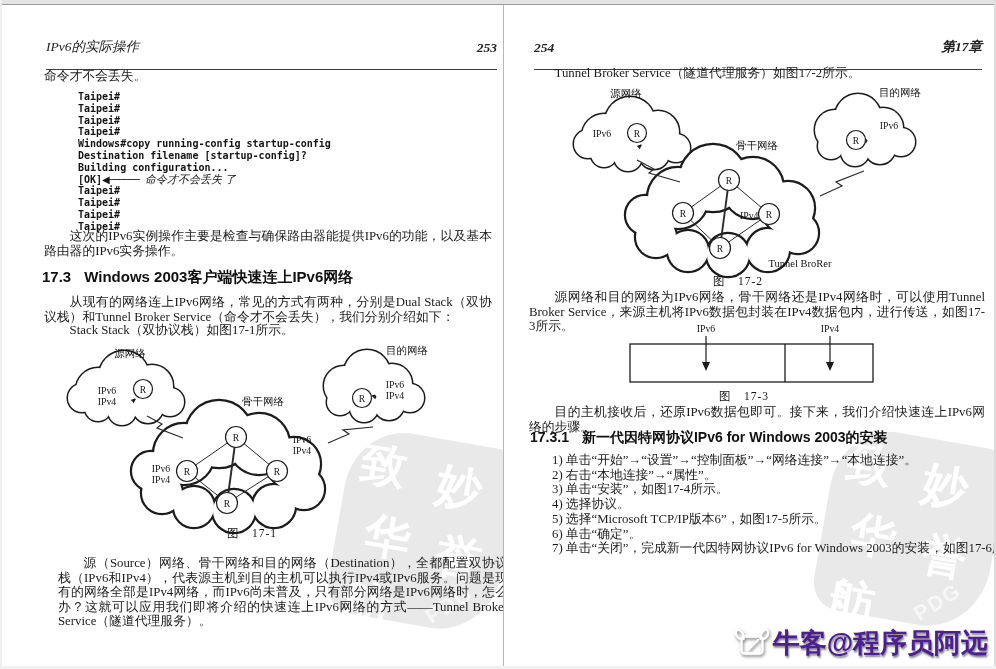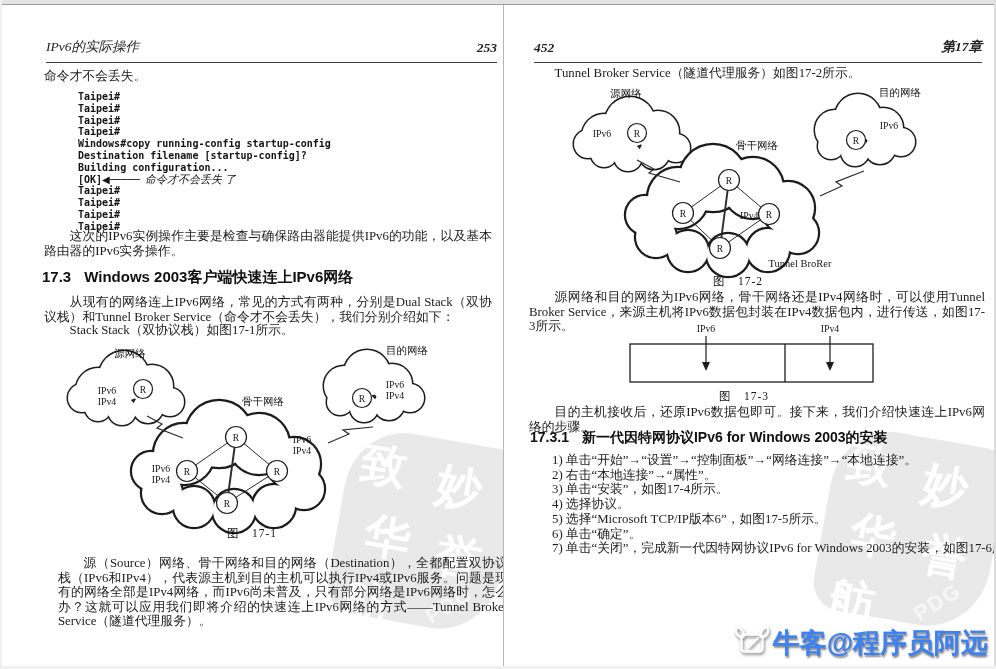--- a/index.html
+++ b/index.html
@@ -13,21 +13,21 @@
   .left-edge { position:absolute; top:0; left:0; bottom:0; width:2px; background:#efefef; z-index:6; }
   .right-edge { position:absolute; top:0; right:0; bottom:0; width:2px; background:#dcdcdc; z-index:6; }
   .bottom-edge { position:absolute; left:0; right:0; bottom:0; height:3px; background:#f1f1f1; z-index:6; }
   .divider { position:absolute; top:0; bottom:0; left:503px; width:1px; background:#b7b7b7; z-index:5; }
 
   .page { position:absolute; top:0; height:669px; overflow:hidden; background:transparent; }
   .page-left { left:0; width:503px; }
   .page-right { left:504px; width:492px; }
 
   .running-head { position:absolute; display:flex; justify-content:space-between; align-items:flex-end;
-    border-bottom:1.5px solid #3e3e3e; padding-bottom:6px;
+    border-bottom:1.5px solid #3e3e3e; padding-bottom:13px;
     font-style:italic; font-size:13.5px; color:#222; z-index:2; }
   .running-head .rh-title { font-style:italic; }
   .running-head .rh-num, .running-head .rh-chap { font-weight:bold; font-style:italic; }
 
   .bodytext { position:absolute; font-size:12.8px; line-height:14.5px; text-align:justify; z-index:2; }
   .nojust { text-align:left; }
   .indent { text-indent:2em; }
 
   .codeblock { position:absolute; left:78px; top:91px; z-index:2;
     font-family:"DejaVu Sans Mono", monospace; font-size:10px; font-weight:bold;
@@ -58,22 +58,22 @@
   .steps { position:absolute; left:48px; top:453px; z-index:2; font-size:12.8px; }
   .steps .step { line-height:14.7px; white-space:nowrap; }
 
   .stamp { position:absolute; z-index:1; background:#e9e9e9;
     border-radius:34% 14% 36% 16%; transform:rotate(10deg); }
   .stamp .glyph { position:absolute; color:rgba(255,255,255,0.96); font-weight:bold;
     font-size:46px; font-family:"Liberation Serif", serif; line-height:1; }
   .stamp .pdg { position:absolute; color:#f7f7f7; font-family:"Liberation Sans", sans-serif;
     font-weight:bold; font-size:21px; letter-spacing:2px; transform:rotate(-42deg); }
 
-  .niuke { position:absolute; right:8px; bottom:8px; display:flex; gap:2px; z-index:7;
-    color:#3b82f6; font-family:"Liberation Sans", sans-serif; font-weight:bold; font-size:27px;
+  .niuke { position:absolute; right:8px; bottom:8px; display:flex; align-items:center; gap:2px; z-index:7;
+    color:#4c1d95; font-family:"Liberation Sans", sans-serif; font-weight:bold; font-size:27px;
     text-shadow:1px 2px 2px rgba(110,110,110,0.85), 0 0 1px rgba(160,160,160,0.6); }
   .niuke svg { filter:drop-shadow(1px 2px 1.5px rgba(110,110,110,0.85)); }
 </style>
 </head>
 <body>
 
 <div class="top-edge"></div>
 <div class="left-edge"></div>
 <div class="right-edge"></div>
 <div class="bottom-edge"></div>
@@ -224,21 +224,21 @@
   <div class="stamp" style="left:320px; top:436px; width:172px; height:186px;">
     <span class="glyph" style="left:12px; top:14px;">致</span>
     <span class="glyph" style="left:90px; top:22px;">妙</span>
     <span class="glyph" style="left:28px; top:84px;">华</span>
     <span class="glyph" style="left:102px; top:92px;">誉</span>
     <span class="glyph" style="left:18px; top:152px;">舫</span>
     <span class="pdg" style="left:100px; top:148px;">PDG</span>
   </div>
 
   <div class="running-head" style="left:30px; right:14px; top:38px;">
-    <span class="rh-num">452</span>
+    <span class="rh-num">254</span>
     <span class="rh-chap">第17章</span>
   </div>
 
   <div class="bodytext indent nojust" style="left:25px; top:66px; width:456px;">Tunnel Broker Service（隧道代理服务）如图17-2所示。</div>
 
   <svg class="figure" style="left:40px; top:88px;" width="452" height="207" viewBox="0 0 452 207">
     <defs>
       <g id="f2-src">
         <circle cx="60" cy="48" r="22"></circle>
           <circle cx="86" cy="34" r="25"></circle>

